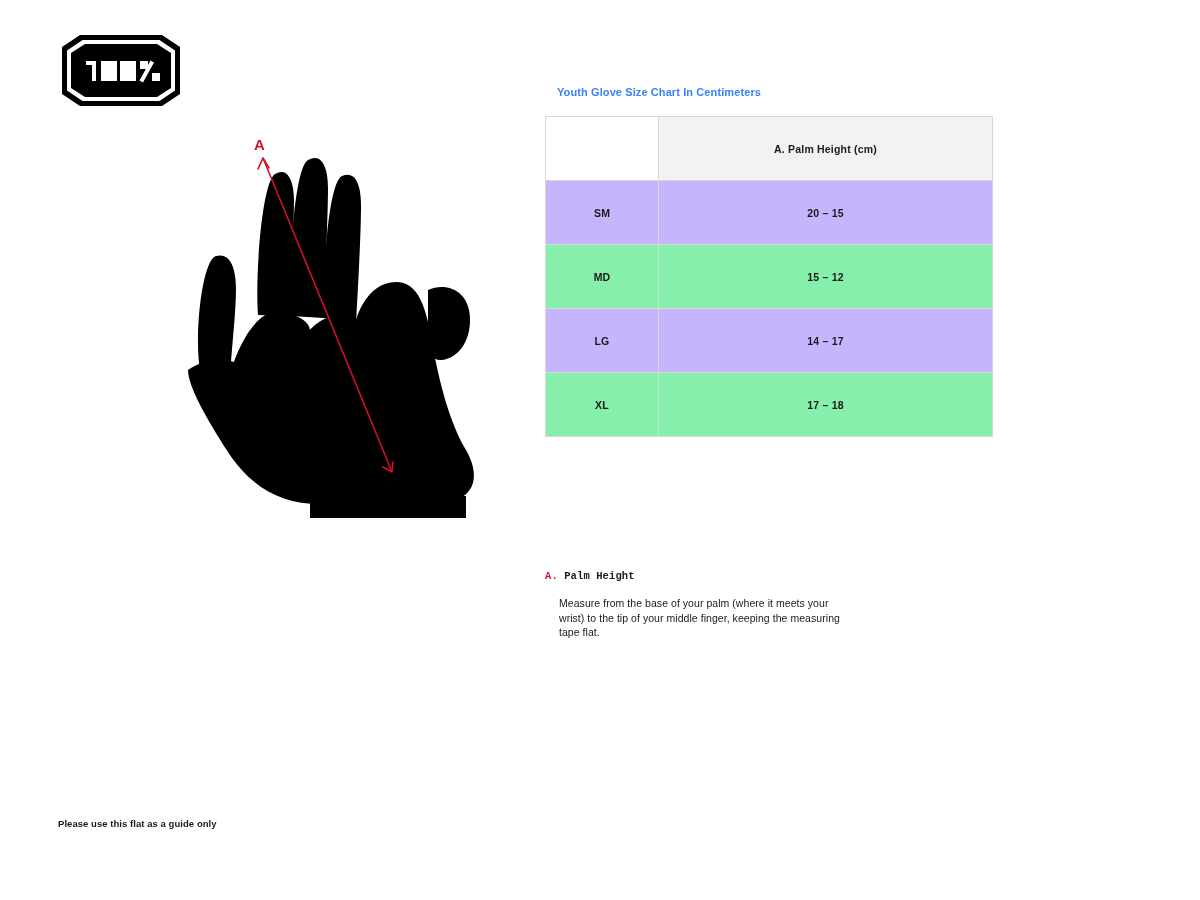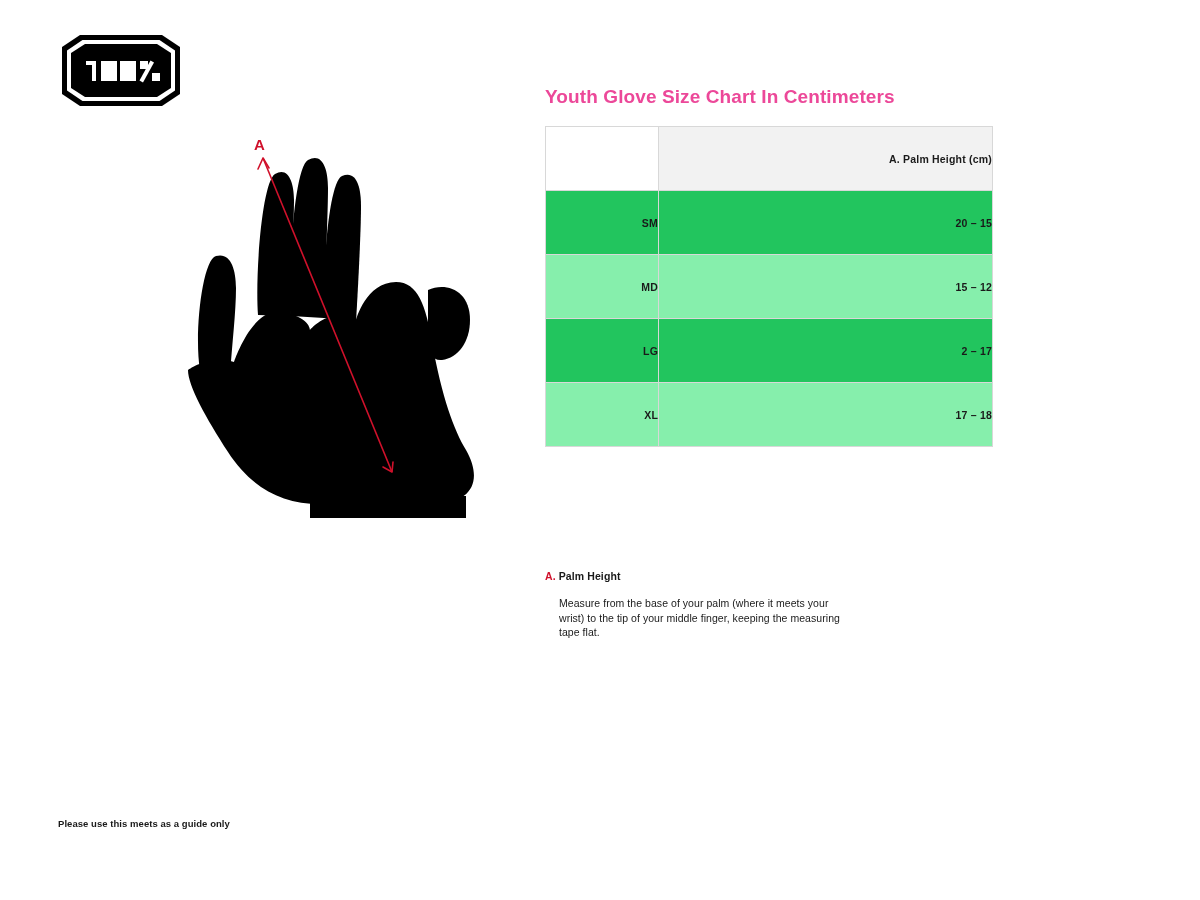--- a/index.html
+++ b/index.html
@@ -46,56 +46,56 @@
   }
 
   
   .right-col {
     position: absolute;
     left: 545px;
     top: 86px;
     width: 447px;
   }
   .chart-title {
-    font-size: 19px;
+    font-size: 11px;
     font-weight: bold;
     letter-spacing: .1px;
-    margin: 0 0 18px 0;
-    color: #ec4899;
+    margin: 0 0 18px 12px;
+    color: #3b82f6;
   }
 
   table.size-table {
     border-collapse: collapse;
     width: 447px;
     table-layout: fixed;
   }
   table.size-table td, table.size-table th {
     border: 1px solid #d8d8d8;
     height: 63px;
-    text-align: right;
+    text-align: center;
     vertical-align: middle;
     font-size: 10.5px;
     font-weight: bold;
     letter-spacing: .2px;
     color: #1a1a1a;
     padding: 0;
   }
   table.size-table col.c1 { width: 113px; }
   table.size-table col.c2 { width: 334px; }
   th.corner-blank {
     border: none;
     background: transparent;
   }
   th.col-head {
     background: #f2f2f2;
     font-size: 10.5px;
     font-weight: bold;
     height: 52px;
   }
-  tr.shaded td { background: #22c55e; }
+  tr.shaded td { background: #c4b5fd; }
   tr.plain td { background: #86efac; }
 
   
   .howto {
     position: absolute;
     left: 545px;
     top: 570px;
     width: 310px;
   }
   .howto h2 {
@@ -103,20 +103,21 @@
     font-weight: bold;
     margin: 0 0 9px 0;
     letter-spacing: .1px;
     color: #111;
   }
   .howto .sub {
     font-size: 10.5px;
     font-weight: bold;
     margin: 0 0 3px 0;
     letter-spacing: .1px;
+    font-family: Liberation Mono, monospace;
   }
   .howto .sub .marker { color: #d0112b; }
   .howto p.body {
     font-size: 10.5px;
     line-height: 14.6px;
     margin: 14px;
     letter-spacing: .05px;
     color: #1a1a1a;
   }
 
@@ -207,33 +208,33 @@
       <tr class="shaded">
         <td>SM</td>
         <td>20 – 15</td>
       </tr>
       <tr class="plain">
         <td>MD</td>
         <td>15 – 12</td>
       </tr>
       <tr class="shaded">
         <td>LG</td>
-        <td>2 – 17</td>
+        <td>14 – 17</td>
       </tr>
       <tr class="plain">
         <td>XL</td>
         <td>17 – 18</td>
       </tr>
     </tbody>
   </table>
 </div>
 
 <div class="howto">
   <p class="sub">
     <span class="marker">A.</span>
     <span>Palm Height</span>
   </p>
   <p class="body">Measure from the base of your palm (where it meets your wrist) to the tip of your middle finger, keeping the measuring tape flat.</p>
 </div>
 
 <div class="footer">
-  <div>Please use this meets as a guide only</div>
+  <div>Please use this flat as a guide only</div>
 </div>
 
 </body></html>

